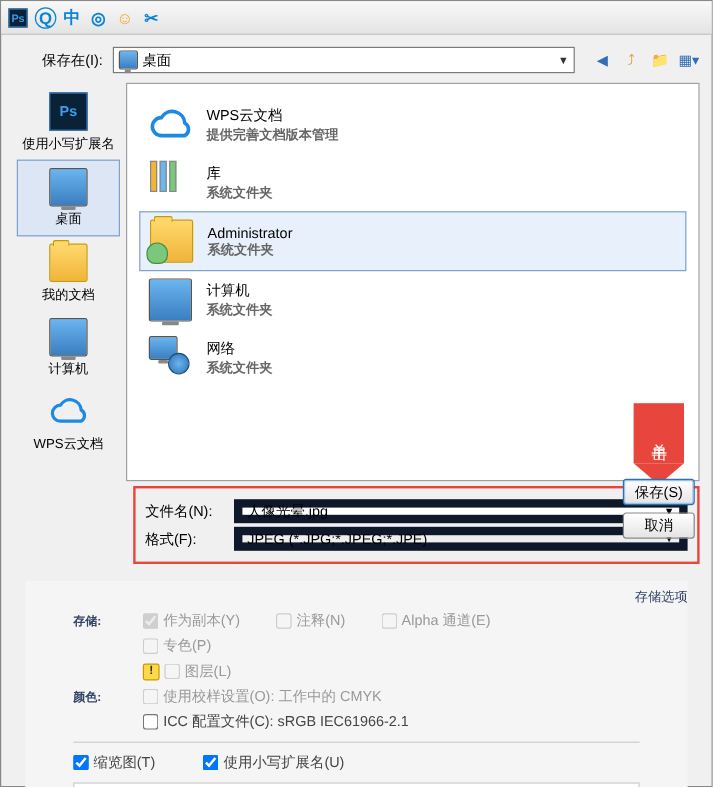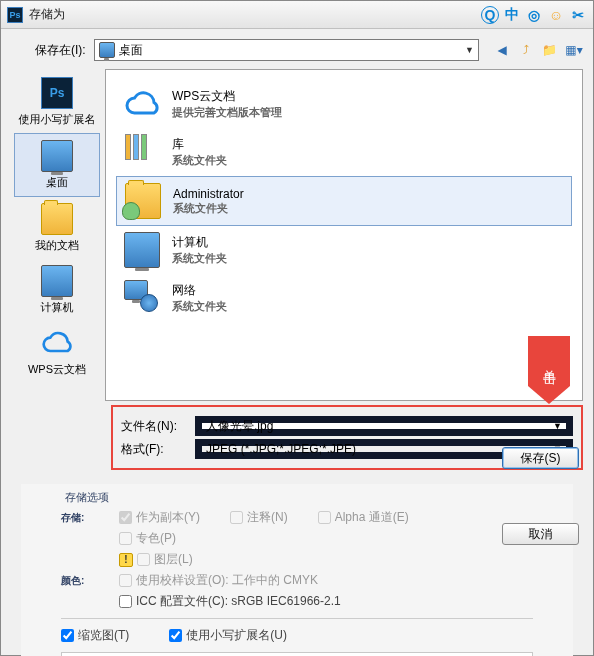--- a/index.html
+++ b/index.html
@@ -45,25 +45,25 @@
   .arrow-tag .tri { width: 0; height: 0; border-left: 21px solid transparent; border-right: 21px solid transparent; border-top: 18px solid #e8453c; }
   
   .inputs-block { border: 2px solid #e8453c; margin: 4px 0 0 100px; padding: 6px 8px; }
   .input-row { display: flex; align-items: center; gap: 10px; margin: 3px 0; }
   .input-row label { width: 64px; }
   .combo { flex: 1; height: 20px; border: 7px solid #0f172a; background: #fff; display: flex; align-items: center; padding: 0 4px; position: relative; }
   .combo.gray { background: #eee; }
   .combo .arrow { margin-left: auto; font-size: 9px; }
   
   .buttons { position: absolute; right: 14px; top: 398px; display: flex; flex-direction: column; gap: 6px; }
-  .btn { width: 77px; height: 22px; border: 1px solid #888; background: linear-gradient(#fff,#e4e4e4); border-radius: 3px; display: flex; align-items: center; justify-content: center; cursor: pointer; margin-top: 48px; }
+  .btn { width: 60px; height: 22px; border: 1px solid #888; background: linear-gradient(#fff,#e4e4e4); border-radius: 3px; display: flex; align-items: center; justify-content: center; cursor: pointer; }
   .btn.primary { border: 1px solid #2f6fb3; box-shadow: 0 0 0 1px #95c1ea inset; }
   
   .options { margin: 14px 10px 0 10px; background: #f5f5f5; padding-bottom: 6px; }
-  .group-title { color: #346; font-size: 11px; padding: 2px 0 2px 4px; }
+  .group-title { color: #346; font-size: 11px; padding: 2px 0 2px 4px; text-align: right; }
   .opt-section { display: flex; align-items: flex-start; padding: 2px 0 2px 40px; gap: 10px; }
   .opt-label { width: 48px; color: #346; font-size: 10px; padding-top: 2px; font-weight: bold; }
   .opt-grid { display: flex; flex-wrap: wrap; gap: 4px 30px; align-items: center; }
   .chk { display: flex; align-items: center; gap: 4px; color: #444; }
   .chk.dis { color: #999; }
   .chk input { width: 13px; height: 13px; }
   .warn { width: 14px; height: 14px; display: inline-flex; align-items: center; justify-content: center; background: #ffd84a; border: 1px solid #c79a00; border-radius: 2px; font-size: 10px; font-weight: bold; color: #333; }
   hr.sep { border: none; border-top: 1px solid #ccc; margin: 6px 40px; }
   .bottom-row { display: flex; gap: 40px; padding-left: 40px; margin: 8px 0; }
   .info-box { margin: 6px 40px; border: 1px solid #c8c8c8; background: #fff; padding: 6px; display: flex; align-items: center; gap: 8px; }
@@ -78,21 +78,20 @@
   .lib-i { display:flex; }
   .lib-i .s { width:6px; height:26px; margin:0 1px; border:1px solid #888; }
 </style>
 </head>
 <body>
 
 <div class="dialog">
 
   <div class="titlebar">
     <div class="icon ps-icon">Ps</div>
-    <div class="title">存储为</div>
     <div class="top-icons">
       <span style="border:1px solid #0a84d6;border-radius:50%;">Q</span>
       <span>中</span>
       <span>◎</span>
       <span class="smile">☺</span>
       <span class="scissor">✂</span>
     </div>
   </div>
 
   <div class="body">

